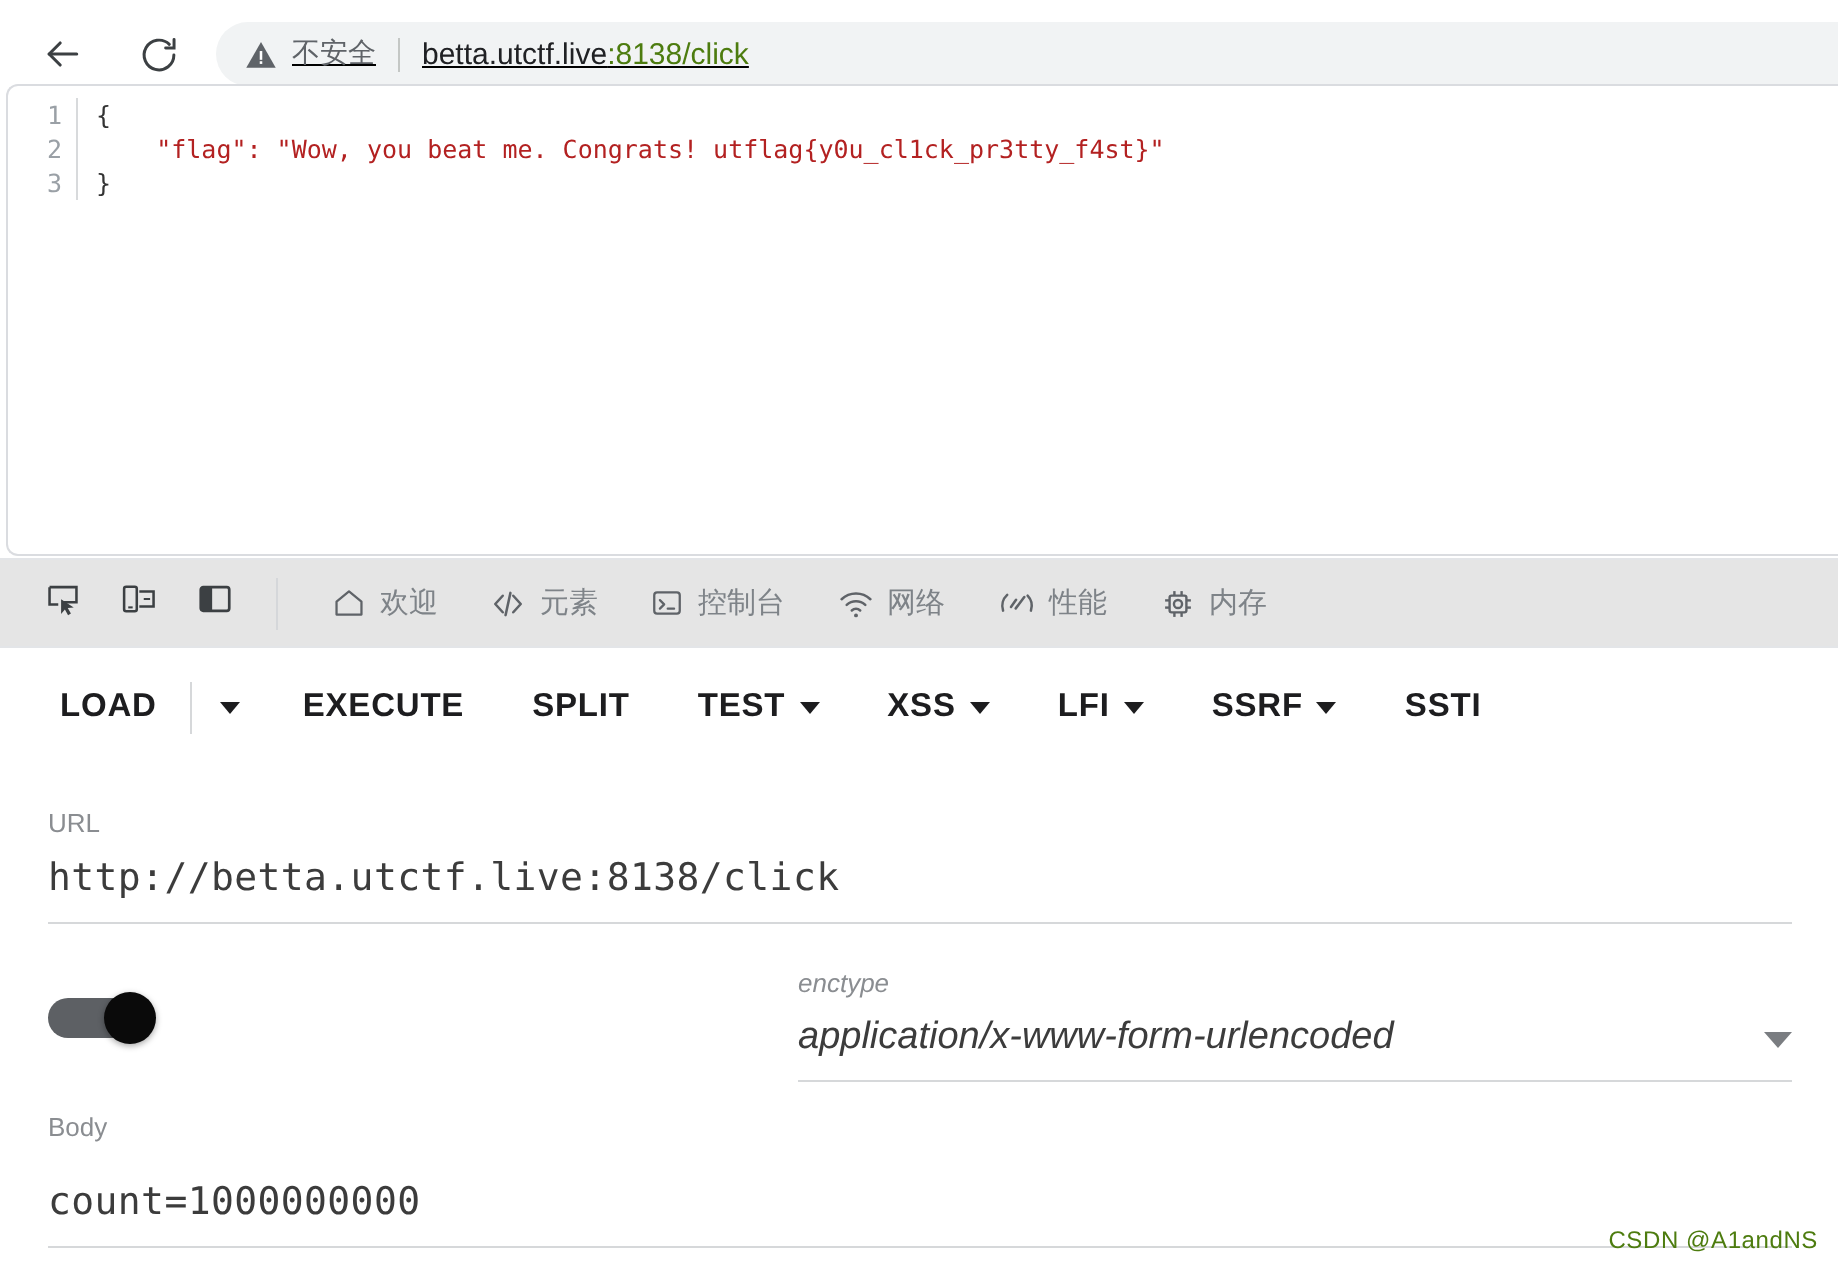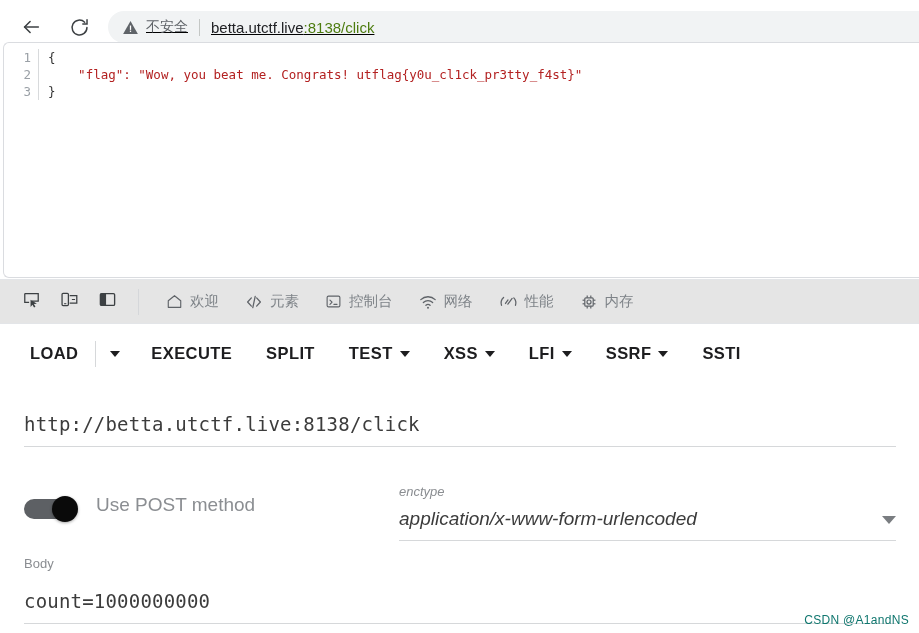--- a/index.html
+++ b/index.html
@@ -304,21 +304,21 @@
     width: 872px;
   }
   .body-field .field-value-mono { margin-top: 19px; }
   .body-field .underline { margin-top: 11px; }
 
   .watermark {
     position: absolute;
     right: 10px;
     bottom: 6px;
     font-size: 12px;
-    color: #0f766e;
+    color: #4d7c0f;
     letter-spacing: 0.3px;
   }
 </style>
 </head>
 <body>
 
 <div class="browser-bar">
 
   <div class="nav-btn">
     <span>
@@ -517,30 +517,30 @@
   </div>
 
   <div class="tb-item">
     <span class="lbl">SSTI</span>
   </div>
 </div>
 
 <div class="form-area">
 
   <div class="url-field">
+    <div class="field-label">URL</div>
     <div class="field-value-mono">http://betta.utctf.live:8138/click</div>
     <div class="underline"></div>
   </div>
 
   <div class="post-row">
     <div class="toggle">
       <div class="toggle-track"></div>
       <div class="toggle-knob"></div>
     </div>
-    <div class="post-label">Use POST method</div>
 
     <div class="enctype-field">
       <div class="field-label">enctype</div>
       <div class="enctype-value">application/x-www-form-urlencoded</div>
       <div class="underline"></div>
       <div class="select-caret"></div>
     </div>
   </div>
 
   <div class="body-field">

